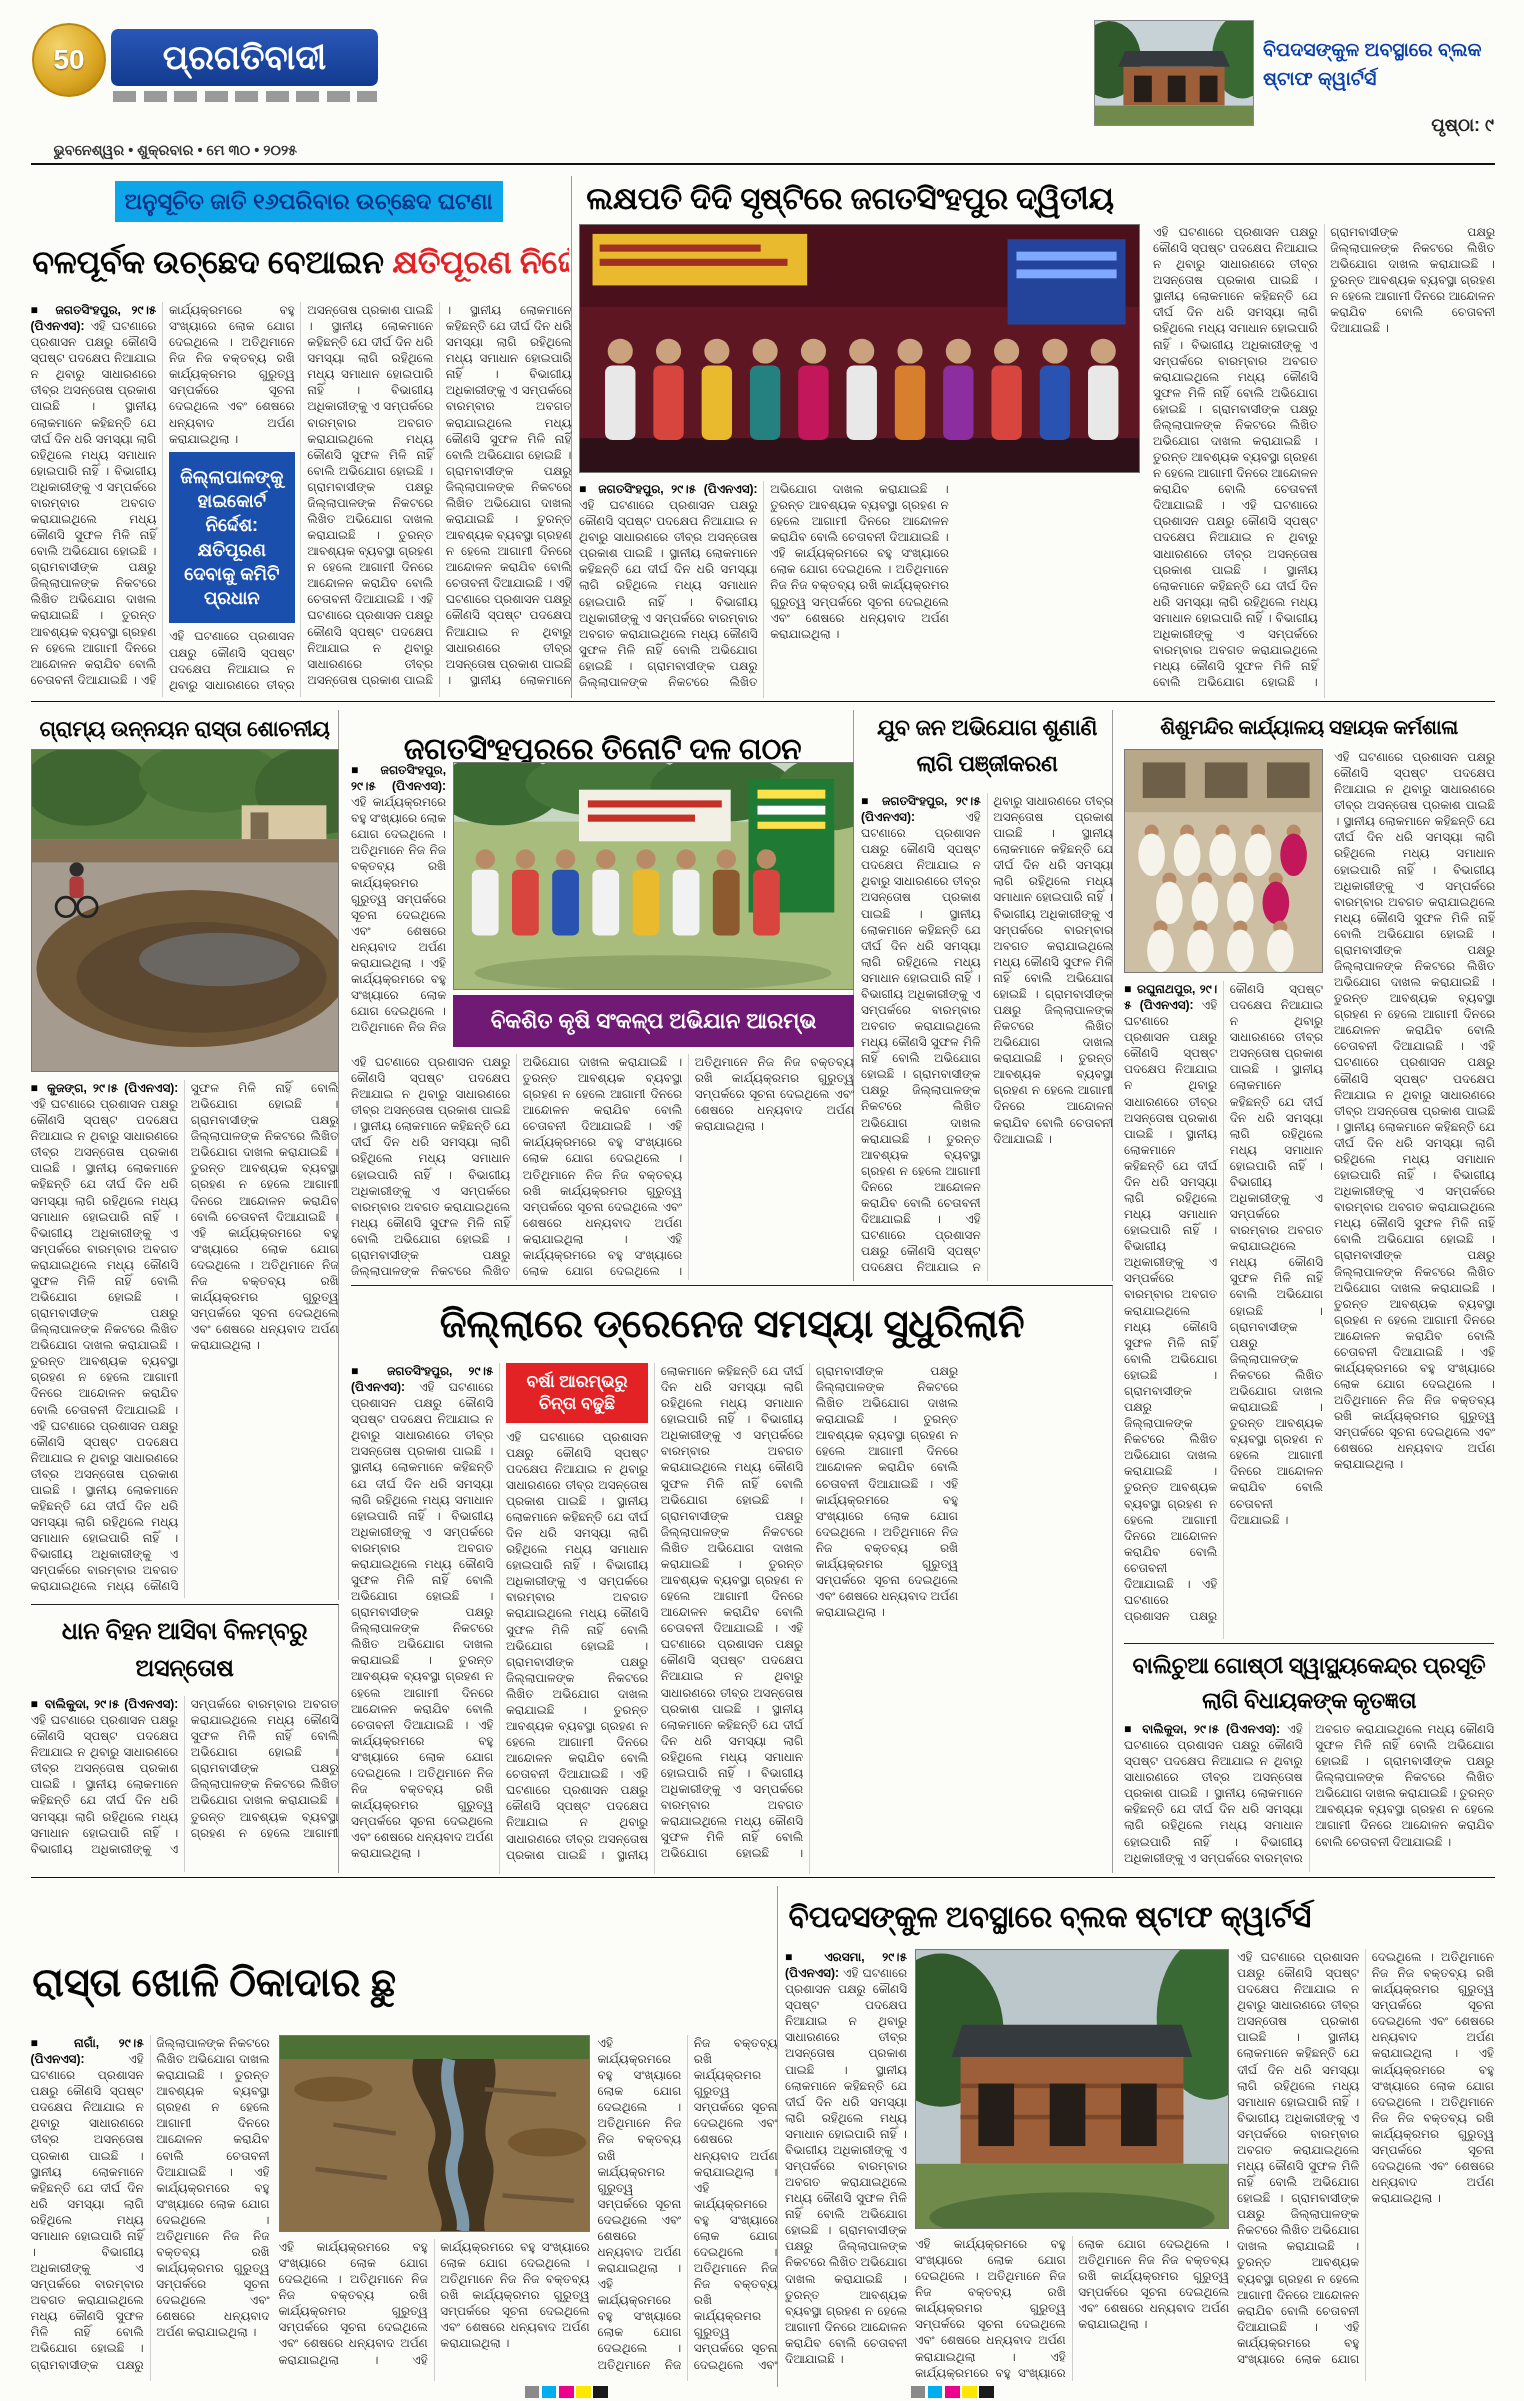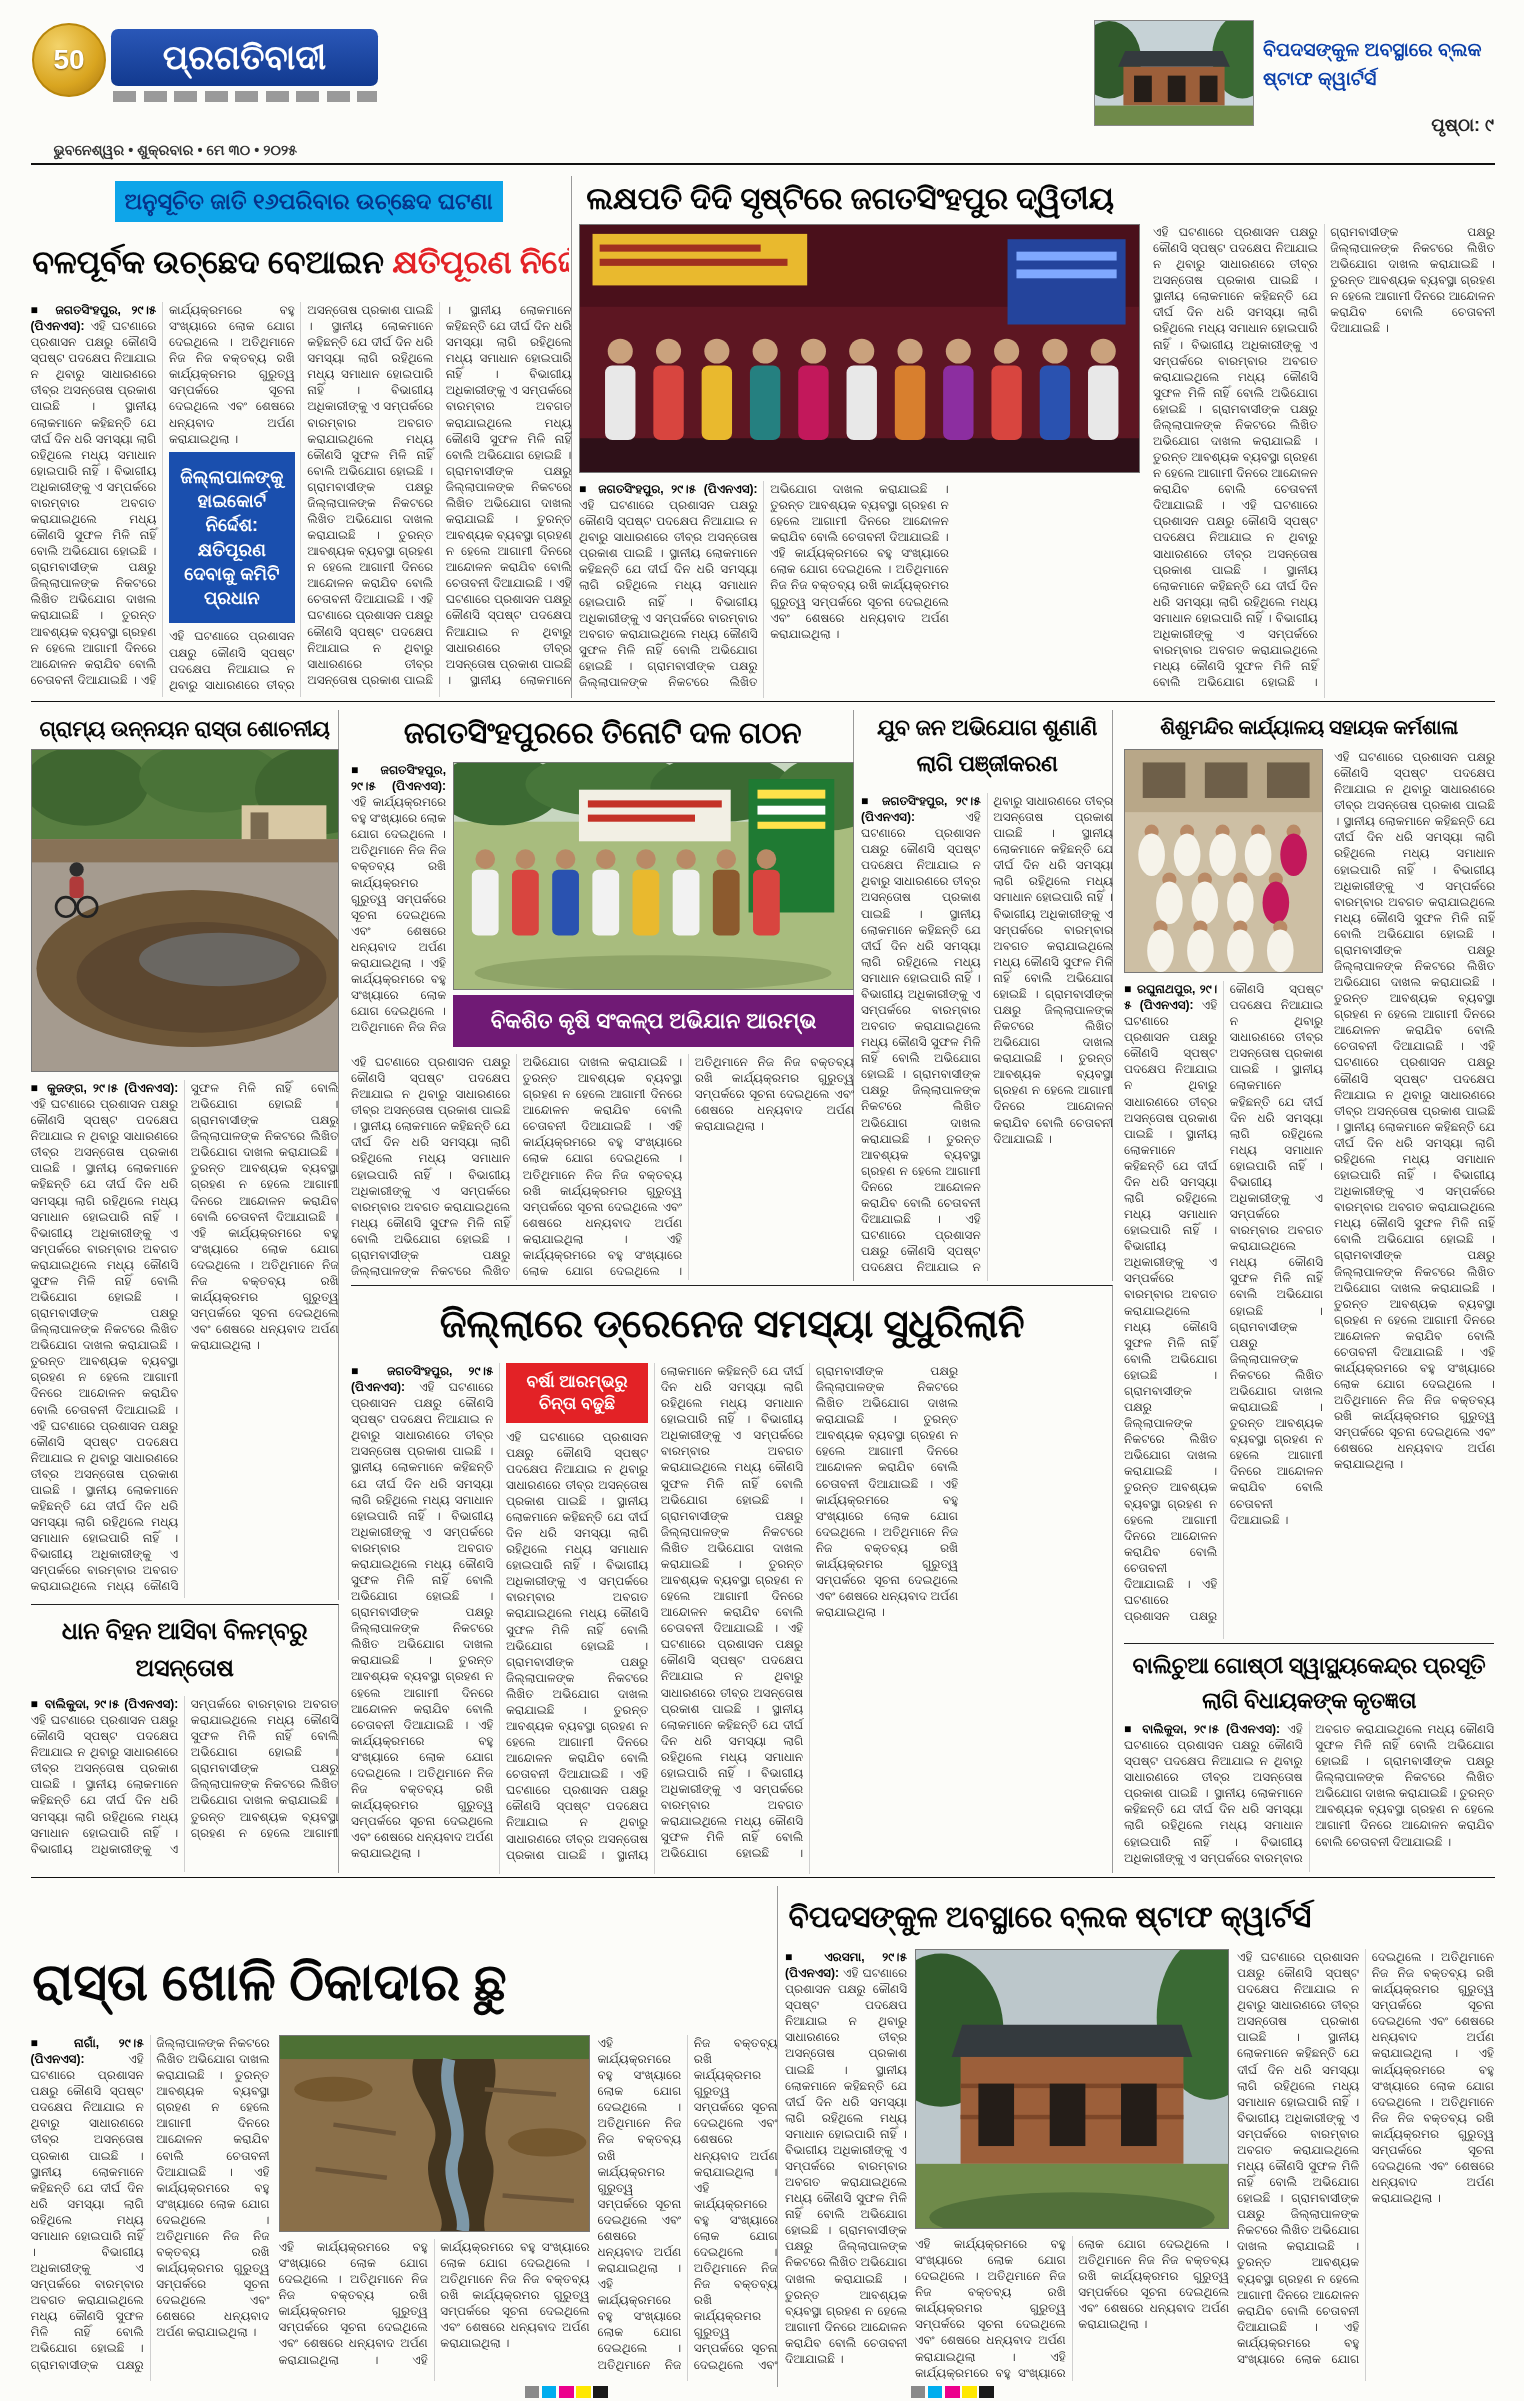--- a/index.html
+++ b/index.html
@@ -67,21 +67,21 @@
   #art-road{left:30.5px;top:710px;width:308px;height:890px}
   #rd-head{left:0;top:1.8px;width:308px;height:34px;font-size:21.5px;line-height:34px}
   #rd-photo{left:0;top:39px;width:308px;height:323px;border:0.9px solid #777}
   #rd-body{left:0;top:370px;width:308px;height:518px}
   #art-paddy{left:30.5px;top:1604px;width:308px;height:269px;border-top:1.3px solid #222}
   #pd-head{left:0;top:7.2px;width:308px;height:79px;font-size:24px;line-height:1.55}
   #pd-body{left:0;top:91px;width:308px;height:176px}
 
   
   #art-teams{left:351px;top:710px;width:503px;height:571px}
-  #tm-head{left:0;top:0;width:503px;height:45px;font-size:30px;line-height:45px}
+  #tm-head{left:0;top:16px;width:503px;height:45px;font-size:30px;line-height:45px}
   #tm-leftcol{left:0;top:52px;width:95px;height:287px}
   #tm-photo{left:102px;top:52px;width:401px;height:228px;border:0.9px solid #777}
   #tm-bluebox{position:absolute;left:102px;top:285px;width:401px;height:52px;background:#701a75;
               color:#fff;font-weight:bold;font-size:21.5px;display:flex;align-items:center;justify-content:center;white-space:nowrap;overflow:hidden}
   #tm-below{left:0;top:344px;width:503px;height:226px}
 
   
   #art-grievance{left:861px;top:710px;width:252px;height:571px}
   #gv-head{left:0;top:0;width:252px;height:77px;font-size:22.4px;line-height:1.6}
   #gv-body{left:0;top:83px;width:252px;height:488px}
@@ -97,21 +97,21 @@
   #ws-photo{left:0;top:39px;width:199px;height:224px;border:0.9px solid #777}
   #ws-right{left:210px;top:39px;width:161px;height:890px}
   #ws-below{left:0;top:271px;width:199px;height:658px}
   #art-health{left:1124px;top:1643px;width:370px;height:230px;border-top:1.3px solid #222}
   #hl-head{left:0;top:5.4px;width:370px;height:68px;font-size:22.4px;line-height:1.55}
   #hl-body{left:0;top:77px;width:370px;height:151px}
 
   
   #art-contractor{left:30.5px;top:1886px;width:747px;height:501px}
   #ct-kicker{left:104px;top:5.4px;width:507px;height:41px;font-size:24px}
-  #ct-head{left:1.8px;top:54px;width:574px;height:84px;font-size:52px;line-height:84px;white-space:nowrap}
+  #ct-head{left:1.8px;top:54px;width:574px;height:84px;font-size:40px;line-height:84px;white-space:nowrap}
   #ct-leftcols{left:0;top:149px;width:239px;height:346px}
   #ct-photo{left:248px;top:149px;width:311px;height:197px;border:0.9px solid #777}
   #ct-rightcols{left:567px;top:149px;width:180px;height:346px}
   #ct-below{left:248px;top:353px;width:311px;height:142px}
 
   
   #art-quarters{left:785px;top:1886px;width:710px;height:501px}
   #qt-head{left:3.6px;top:7.2px;width:682px;height:48px;font-size:30px;line-height:48px;white-space:nowrap}
   #qt-leftcol{left:0;top:63px;width:122px;height:432px}
   #qt-photo{left:130px;top:63px;width:314px;height:280px;border:0.9px solid #777}

